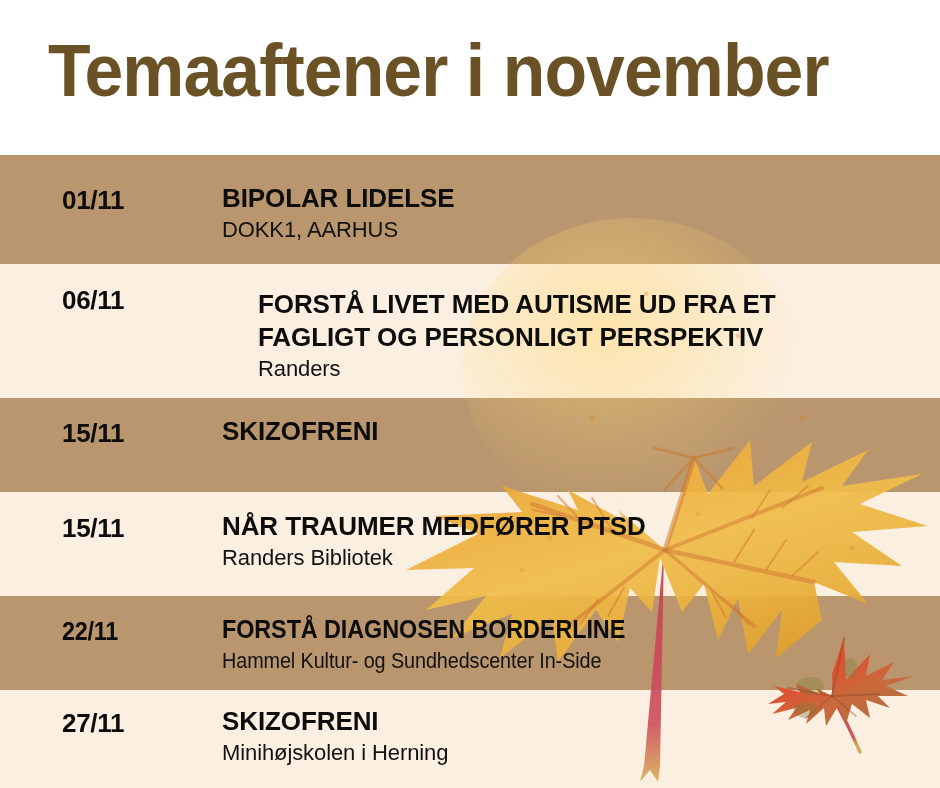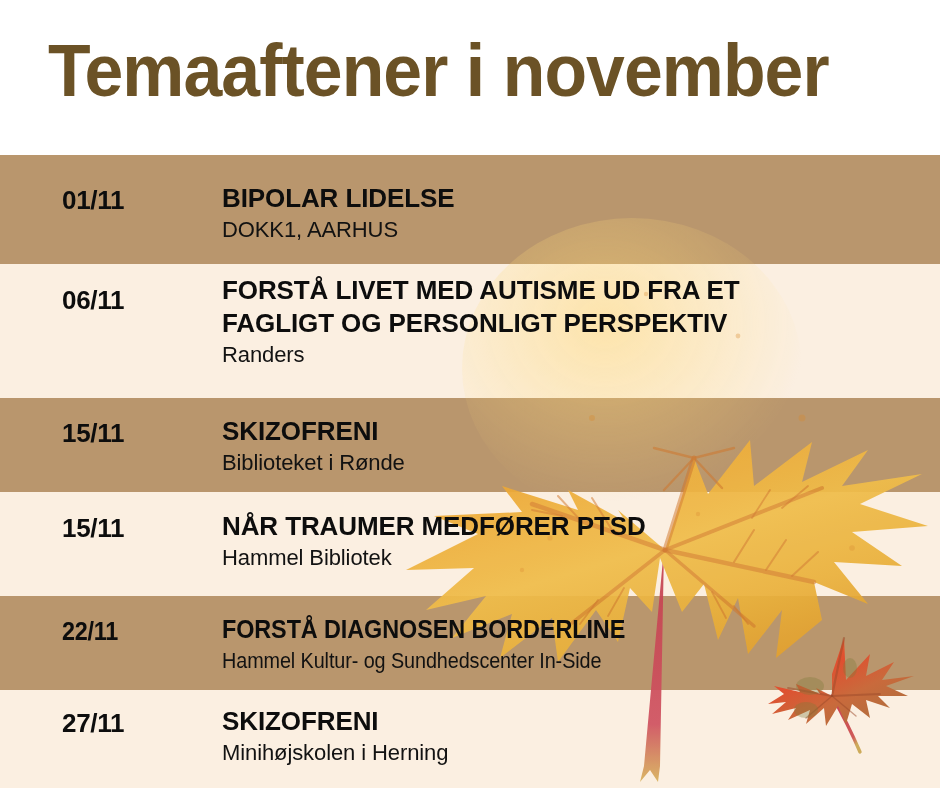--- a/index.html
+++ b/index.html
@@ -263,40 +263,39 @@
     <div class="row" style="top:155px;height:109px;">
       <div class="row-date" style="top:30px;">01/11</div>
       <div class="row-body" style="top:27px;">
         <div class="row-title">BIPOLAR LIDELSE</div>
         <div class="row-venue">DOKK1, AARHUS</div>
       </div>
     </div>
 
     <div class="row" style="top:264px;height:134px;">
       <div class="row-date" style="top:21px;">06/11</div>
-      <div class="row-body" style="top:10px;">
+      <div class="row-body" style="top:24px;margin-left:36px;">
         <div class="row-title">FORSTÅ LIVET MED AUTISME UD FRA ET
 FAGLIGT OG PERSONLIGT PERSPEKTIV</div>
         <div class="row-venue">Randers</div>
       </div>
     </div>
 
     <div class="row" style="top:398px;height:94px;">
       <div class="row-date" style="top:20px;">15/11</div>
       <div class="row-body" style="top:17px;">
         <div class="row-title">SKIZOFRENI</div>
-        <div class="row-venue">Biblioteket i Rønde</div>
       </div>
     </div>
 
     <div class="row" style="top:492px;height:104px;">
       <div class="row-date" style="top:21px;">15/11</div>
       <div class="row-body" style="top:18px;">
         <div class="row-title">NÅR TRAUMER MEDFØRER PTSD</div>
-        <div class="row-venue">Hammel Bibliotek</div>
+        <div class="row-venue">Randers Bibliotek</div>
       </div>
     </div>
 
     <div class="row condensed" style="top:596px;height:94px;padding-left:21px;">
       <div class="row-date" style="top:20px;">22/11</div>
       <div class="row-body" style="top:17px;">
         <div class="row-title">FORSTÅ DIAGNOSEN BORDERLINE</div>
         <div class="row-venue">Hammel Kultur- og Sundhedscenter In-Side</div>
       </div>
     </div>

